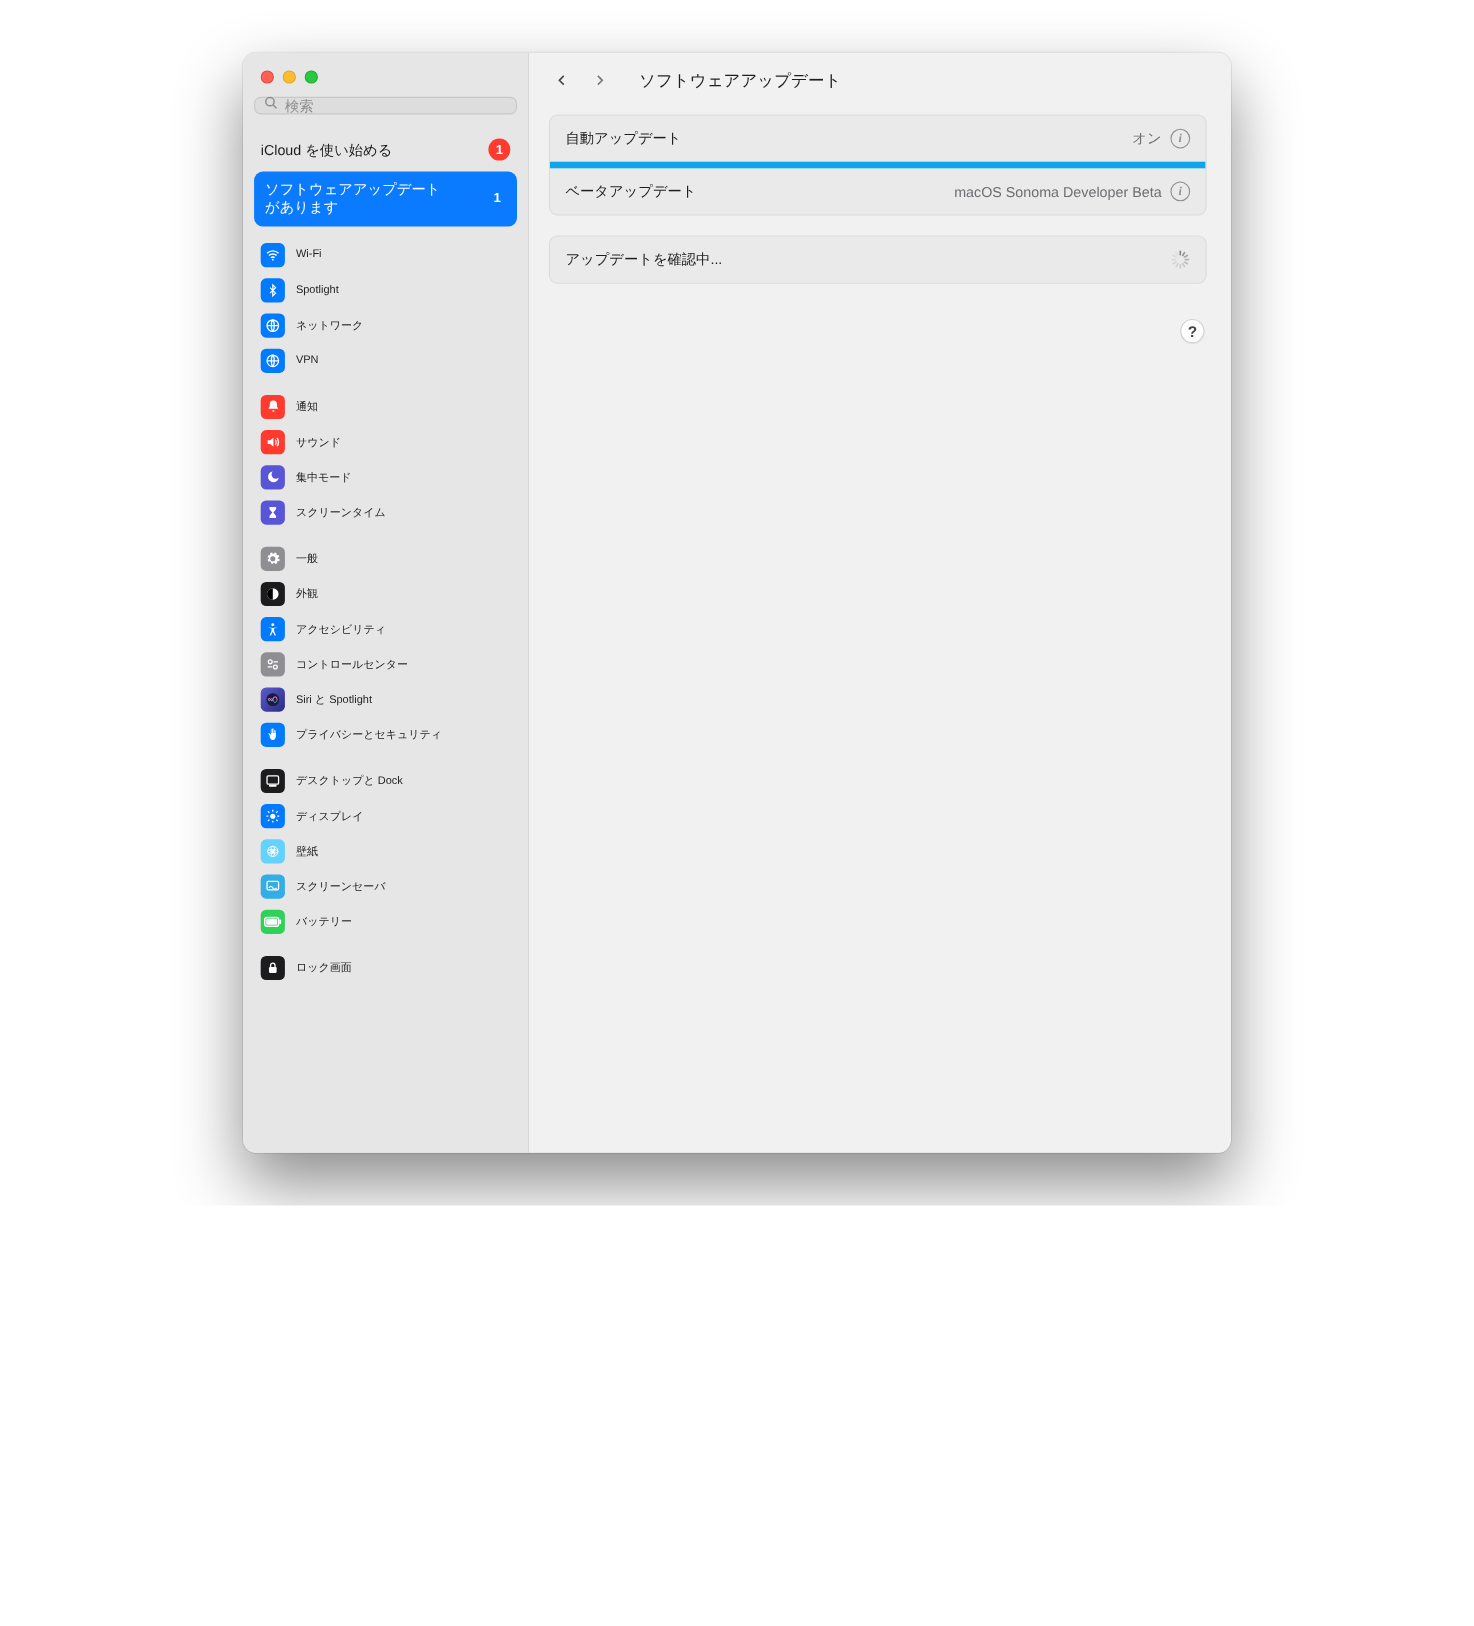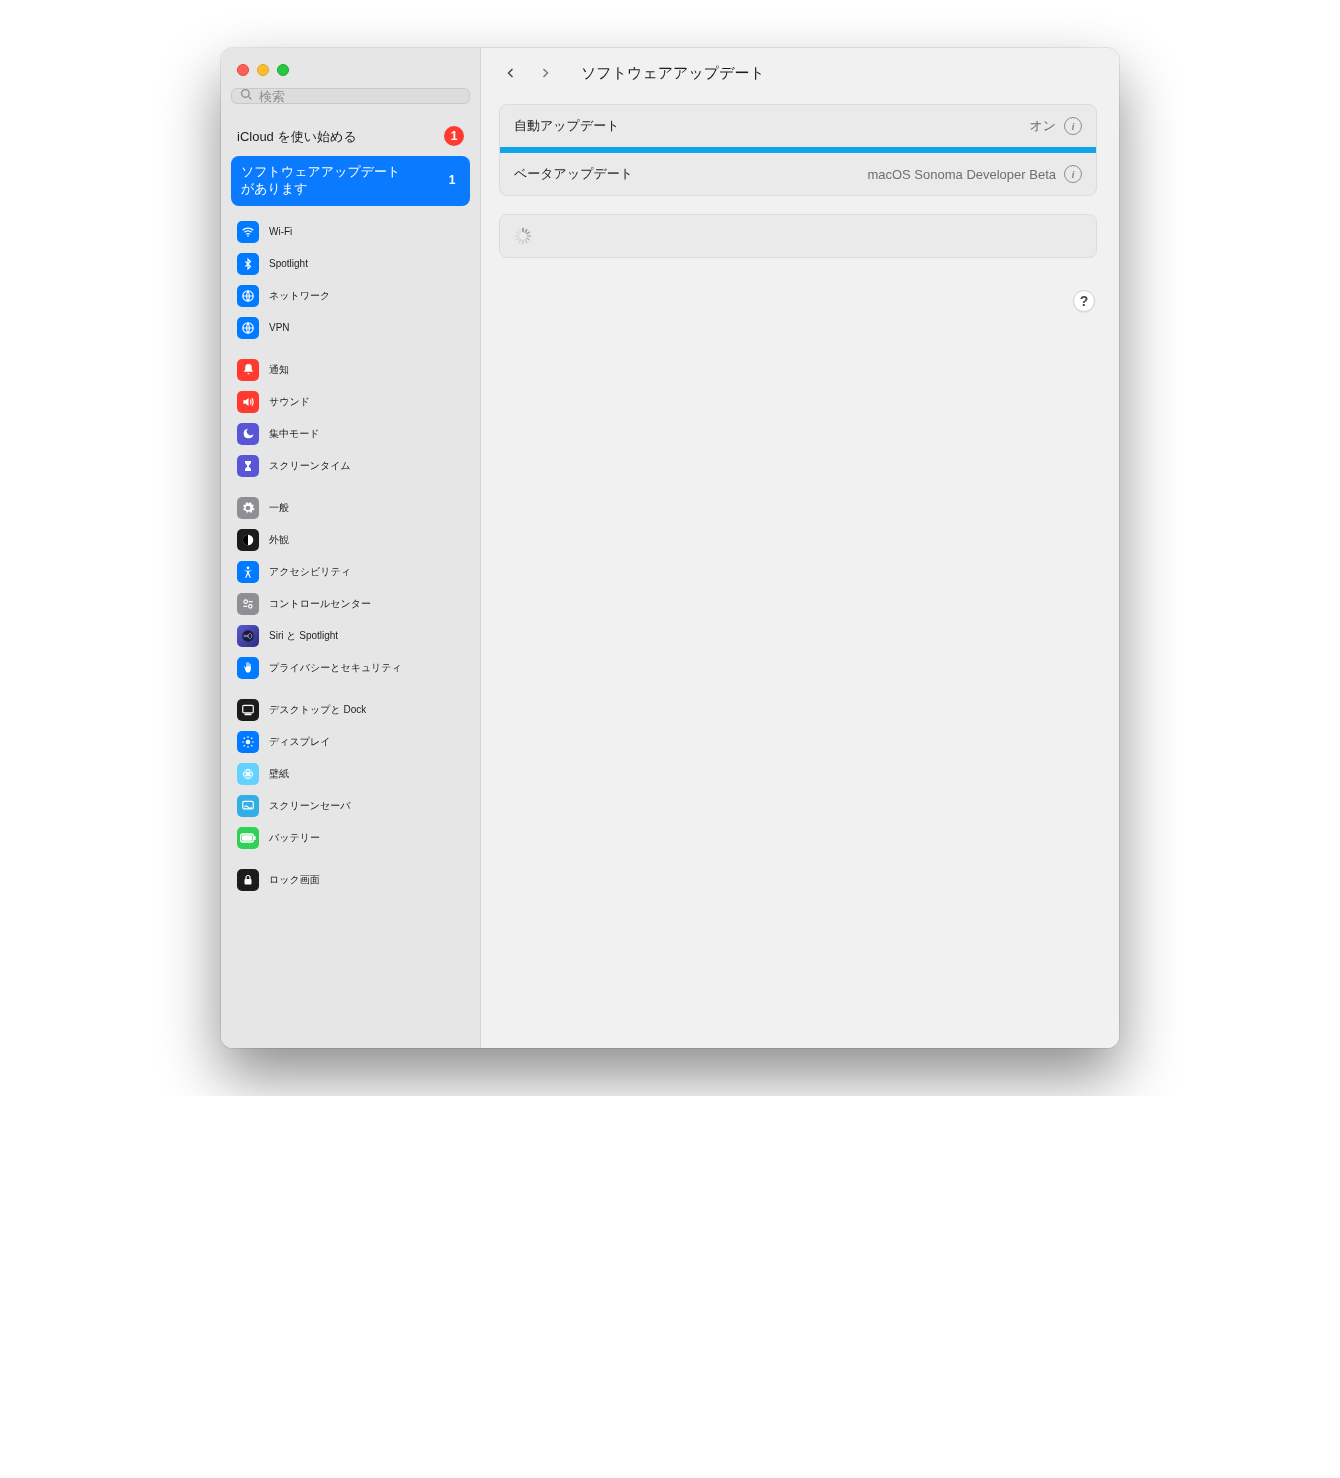--- a/index.html
+++ b/index.html
@@ -469,20 +469,21 @@
         </div>
         <div class="row">
           <span class="label">ベータアップデート</span>
           <span class="value">macOS Sonoma Developer Beta</span>
           <span class="info-btn">i</span>
         </div>
       </div>
 
       <div class="group checking-group">
         <div class="row">
+          <span class="label">アップデートを確認中...</span>
           <span class="spinner">
             <svg width="18" height="18" viewBox="0 0 24 24">
               <g stroke="#888" stroke-width="2" stroke-linecap="round">
                 <line x1="12" y1="2" x2="12" y2="6" opacity="1"></line>
                 <line x1="17" y1="3.5" x2="15" y2="7" opacity=".85"></line>
                 <line x1="20.5" y1="7" x2="17" y2="9" opacity=".7"></line>
                 <line x1="22" y1="12" x2="18" y2="12" opacity=".55"></line>
                 <line x1="20.5" y1="17" x2="17" y2="15" opacity=".45"></line>
                 <line x1="17" y1="20.5" x2="15" y2="17" opacity=".35"></line>
                 <line x1="12" y1="22" x2="12" y2="18" opacity=".3"></line>

